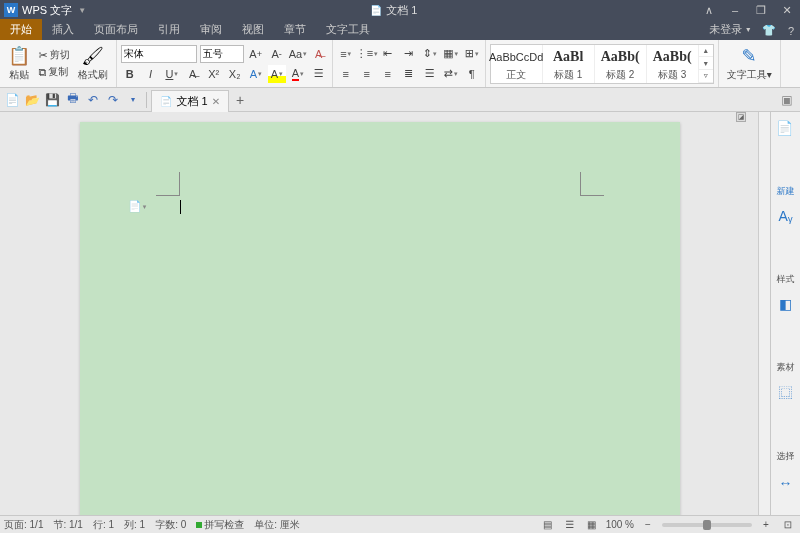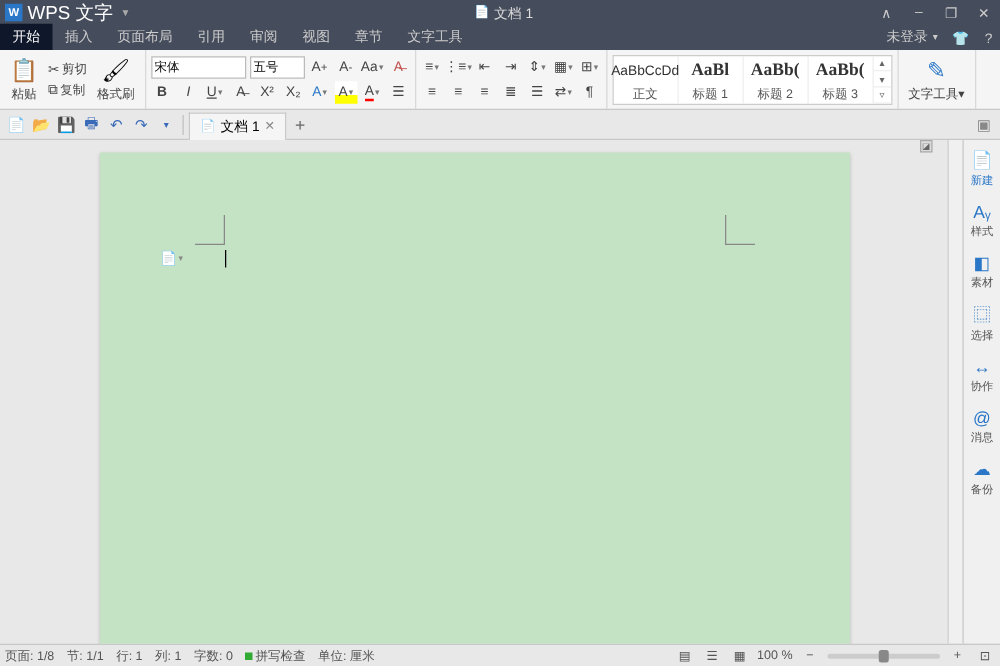--- a/index.html
+++ b/index.html
@@ -3,31 +3,31 @@
 <meta charset="utf-8">
 <style>
 * { margin: 0; padding: 0; box-sizing: border-box; font-family: "Microsoft YaHei", sans-serif; user-select: none; }
 html, body { width: 800px; height: 533px; overflow: hidden; }
 body { background: #e8e8e8; display: flex; flex-direction: column; }
 
 
 .titlebar { height: 20px; background: #454c5b; display: flex; align-items: center; color: #ddd; font-size: 11px; }
 .titlebar .left { display: flex; align-items: center; gap: 4px; padding-left: 4px; }
 .titlebar .logo { width: 14px; height: 14px; background: #2b77c7; display: flex; align-items: center; justify-content: center; color: #fff; font-size: 9px; font-weight: bold; }
-.titlebar .app-name { font-size: 15px; color: #fff; }
+.titlebar .app-name { font-size: 11px; color: #fff; }
 .titlebar .dropdown-arrow { font-size: 8px; color: #aaa; margin-left: 2px; }
 .titlebar .center { flex: 1; text-align: center; display: flex; align-items: center; justify-content: center; gap: 3px; }
 .titlebar .doc-icon { color: #2b77c7; font-size: 10px; }
 .titlebar .right { display: flex; align-items: center; gap: 12px; padding-right: 6px; }
 .titlebar .wbtn { width: 14px; text-align: center; cursor: pointer; color: #ccc; font-size: 11px; }
 
 
 .menubar { height: 20px; background: #454c5b; display: flex; align-items: flex-end; font-size: 11px; }
 .menubar .tab { padding: 3px 10px; color: #ccc; cursor: pointer; }
-.menubar .tab.active { background: #0f172a; color: #fff; }
+.menubar .tab.active { background: #a16207; color: #fff; }
 .menubar .spacer { flex: 1; }
 .menubar .login { color: #ccc; padding: 3px 6px; display: flex; align-items: center; gap: 4px; }
 .menubar .skin-icon, .menubar .help-icon { color: #ccc; padding: 3px 6px; cursor: pointer; }
 
 
 .ribbon { height: 48px; background: #f5f5f5; border-bottom: 1px solid #c8c8c8; display: flex; align-items: stretch; font-size: 11px; }
 .ribbon .group { display: flex; align-items: center; border-right: 1px solid #d8d8d8; padding: 0 4px; gap: 2px; }
 .ribbon .bigbtn { display: flex; flex-direction: column; align-items: center; justify-content: center; padding: 2px 4px; cursor: pointer; gap: 1px; }
 .ribbon .bigbtn .ic { font-size: 18px; }
 .ribbon .bigbtn .lbl { font-size: 10px; color: #444; white-space: nowrap; }
@@ -70,21 +70,21 @@
 .page .page-icon { position: absolute; left: 48px; top: 78px; font-size: 11px; color: #888; display: flex; align-items: center; gap: 1px; }
 .page .page-icon .dd { font-size: 7px; }
 .ruler-toggle { position: absolute; right: 12px; top: 0; width: 10px; height: 10px; background: #ddd; border: 1px solid #aaa; font-size: 7px; text-align: center; color: #666; cursor: pointer; }
 
 .scrollbar-v { width: 12px; background: #f0f0f0; border-left: 1px solid #ccc; }
 
 
 .sidepanel { width: 30px; background: #f0f0f0; border-left: 1px solid #c8c8c8; display: flex; flex-direction: column; align-items: center; gap: 10px; padding-top: 8px; font-size: 10px; }
 .sidepanel .sp-item { display: flex; flex-direction: column; align-items: center; gap: 2px; cursor: pointer; color: #2b77c7; }
 .sidepanel .sp-item .ic { font-size: 14px; }
-.sidepanel .sp-item .lbl { font-size: 9px; color: #555; }
+.sidepanel .sp-item .lbl { font-size: 9px; color: #555; margin-top: 47px; }
 .sidepanel .sp-item.first .lbl { color: #2b77c7; }
 
 
 .statusbar { height: 18px; background: #e8e8e8; border-top: 1px solid #c8c8c8; display: flex; align-items: center; font-size: 10px; color: #555; padding: 0 4px; gap: 10px; }
 .statusbar .right { margin-left: auto; display: flex; align-items: center; gap: 6px; }
 .statusbar .vbtn { width: 16px; height: 14px; display: flex; align-items: center; justify-content: center; cursor: pointer; font-size: 10px; }
 .statusbar .zoom-slider { width: 90px; height: 4px; background: #ccc; position: relative; border-radius: 2px; }
 .statusbar .zoom-slider .thumb { position: absolute; left: 45%; top: -3px; width: 8px; height: 10px; background: #888; border-radius: 2px; }
 .statusbar .green-dot { width: 6px; height: 6px; background: #3a3; display: inline-block; margin-right: 2px; }
 </style>
@@ -299,21 +299,21 @@
         <span class="lbl">消息</span>
       </div>
     <div class="sp-item">
         <span class="ic">☁</span>
         <span class="lbl">备份</span>
       </div>
   </div>
 </div>
 
 <div class="statusbar">
-  <span>页面: 1/8</span>
+  <span>页面: 1/1</span>
   <span>节: 1/1</span>
   <span>行: 1</span>
   <span>列: 1</span>
   <span>字数: 0</span>
   <span><span class="green-dot"></span><span>拼写检查</span></span>
   <span>单位: 厘米</span>
   <div class="right">
     <div class="vbtn">▤</div>
     <div class="vbtn">☰</div>
     <div class="vbtn">▦</div>

